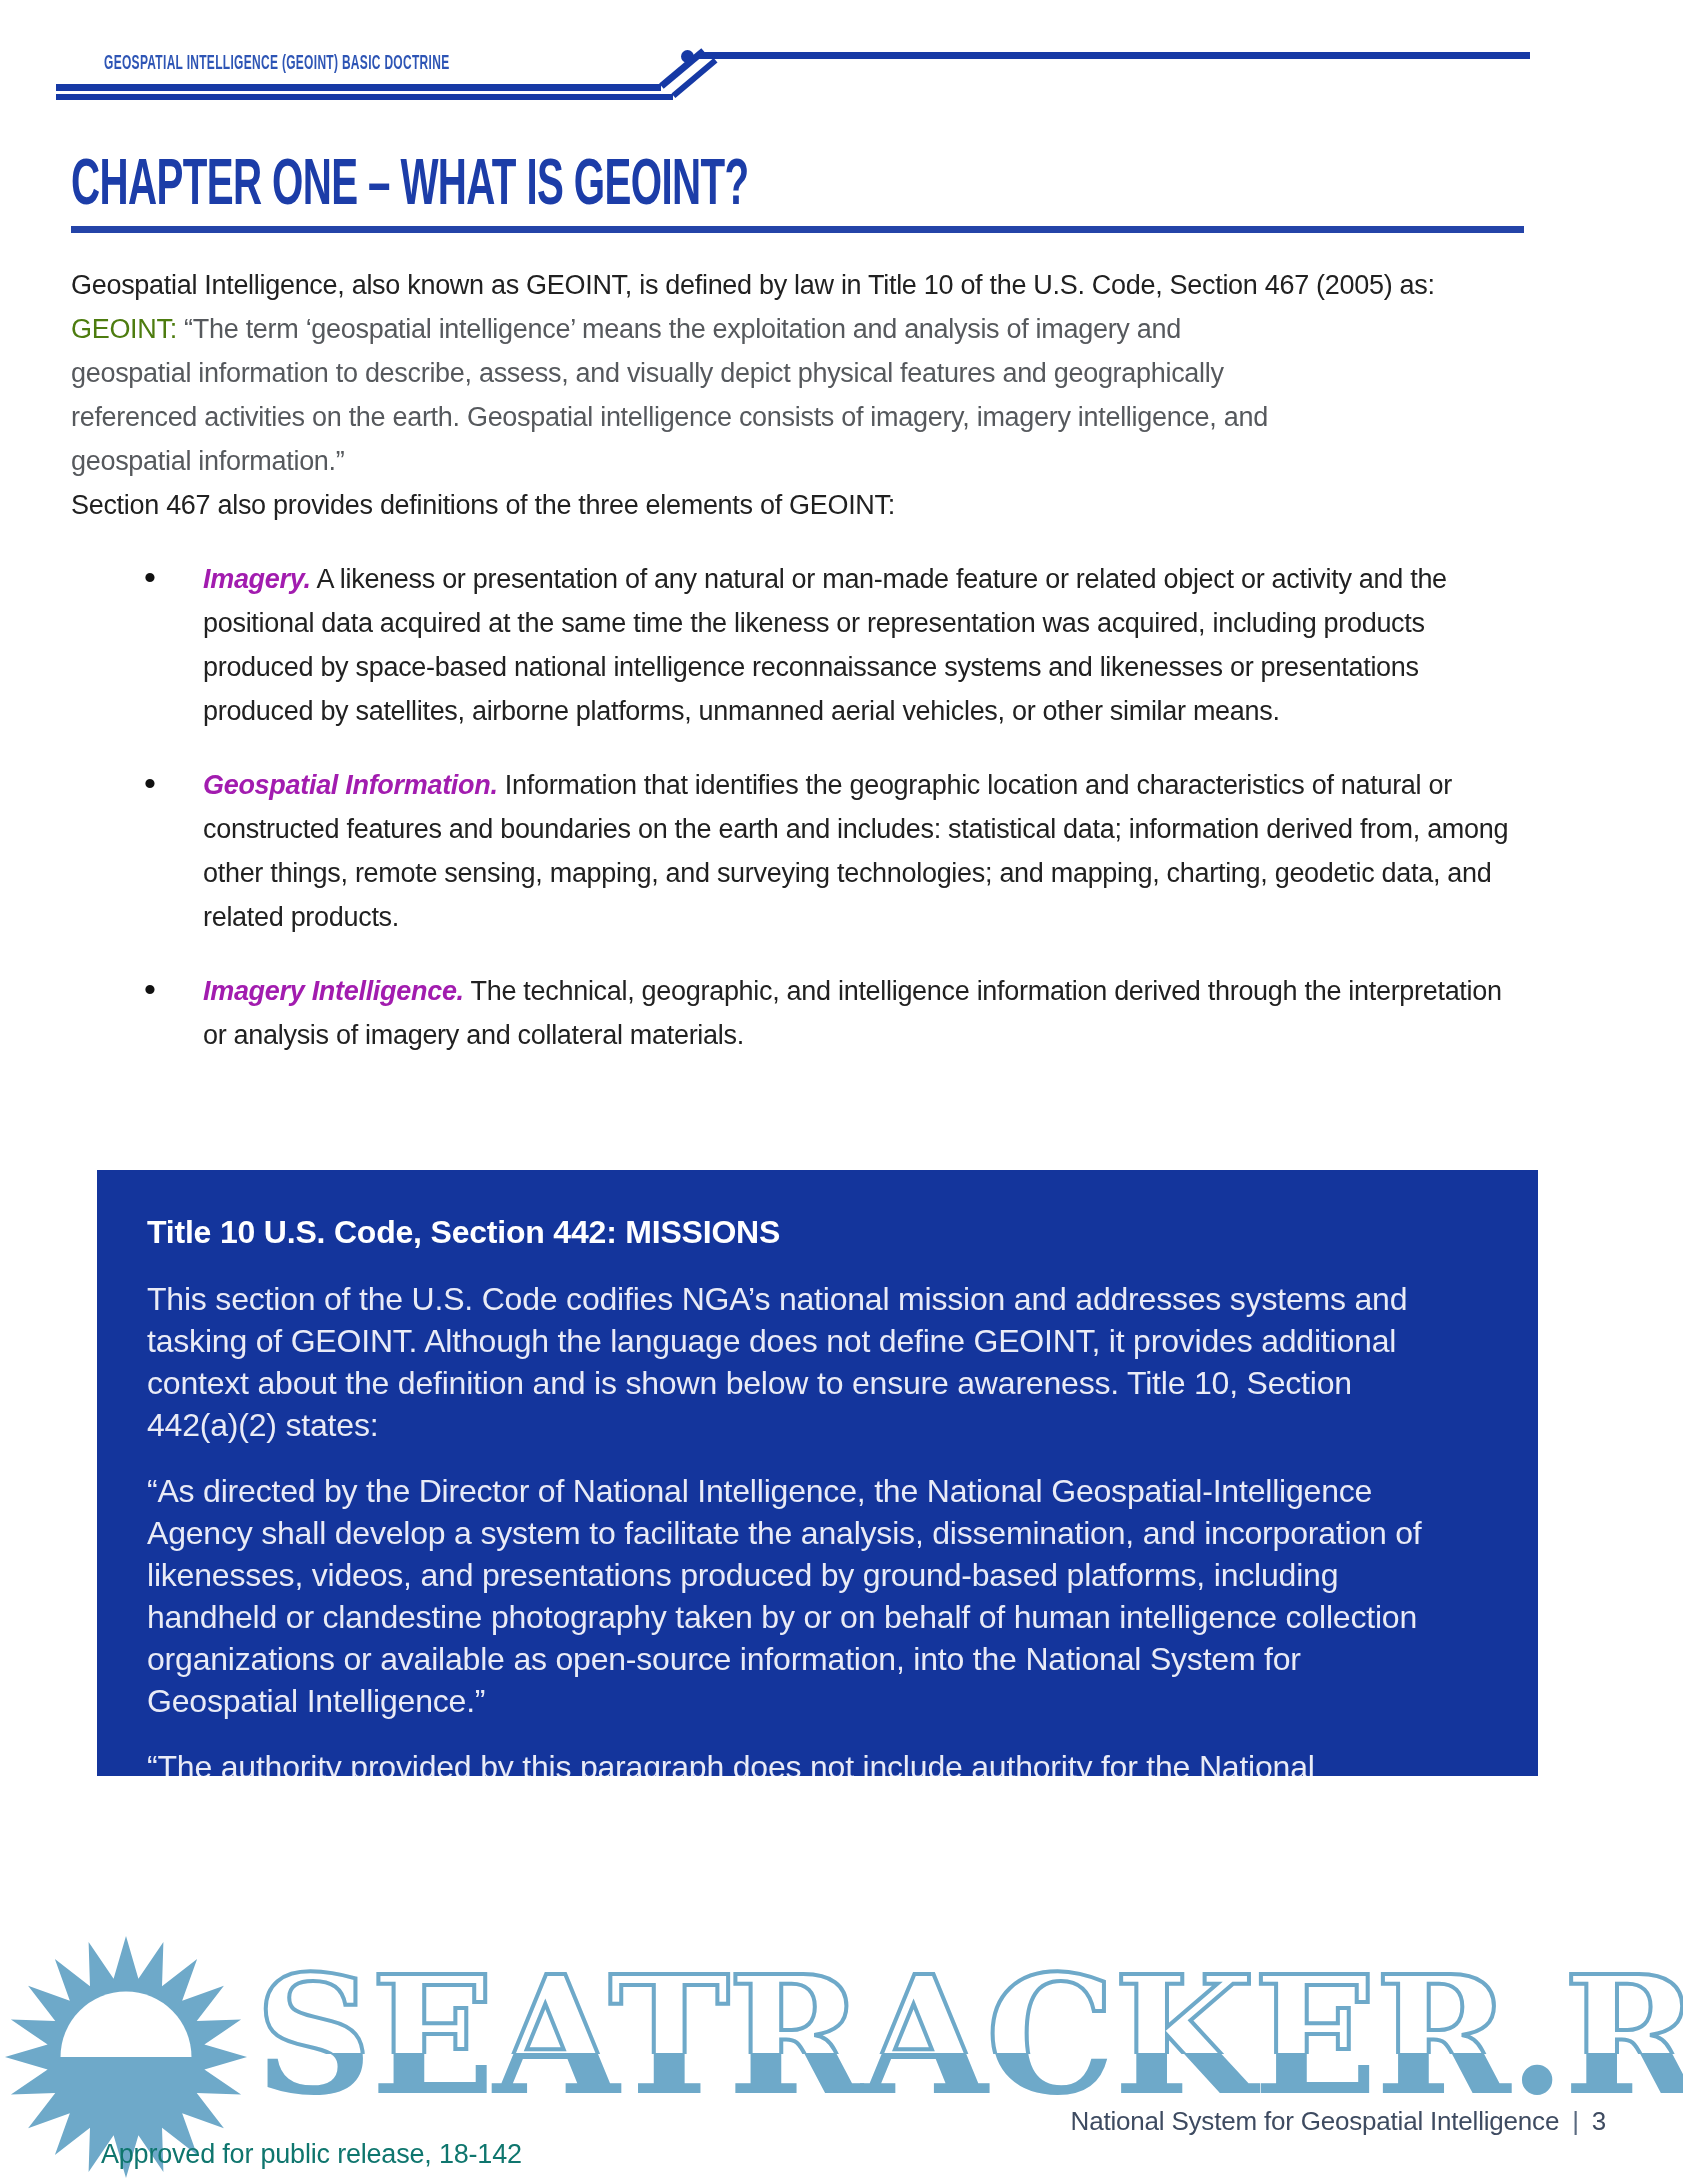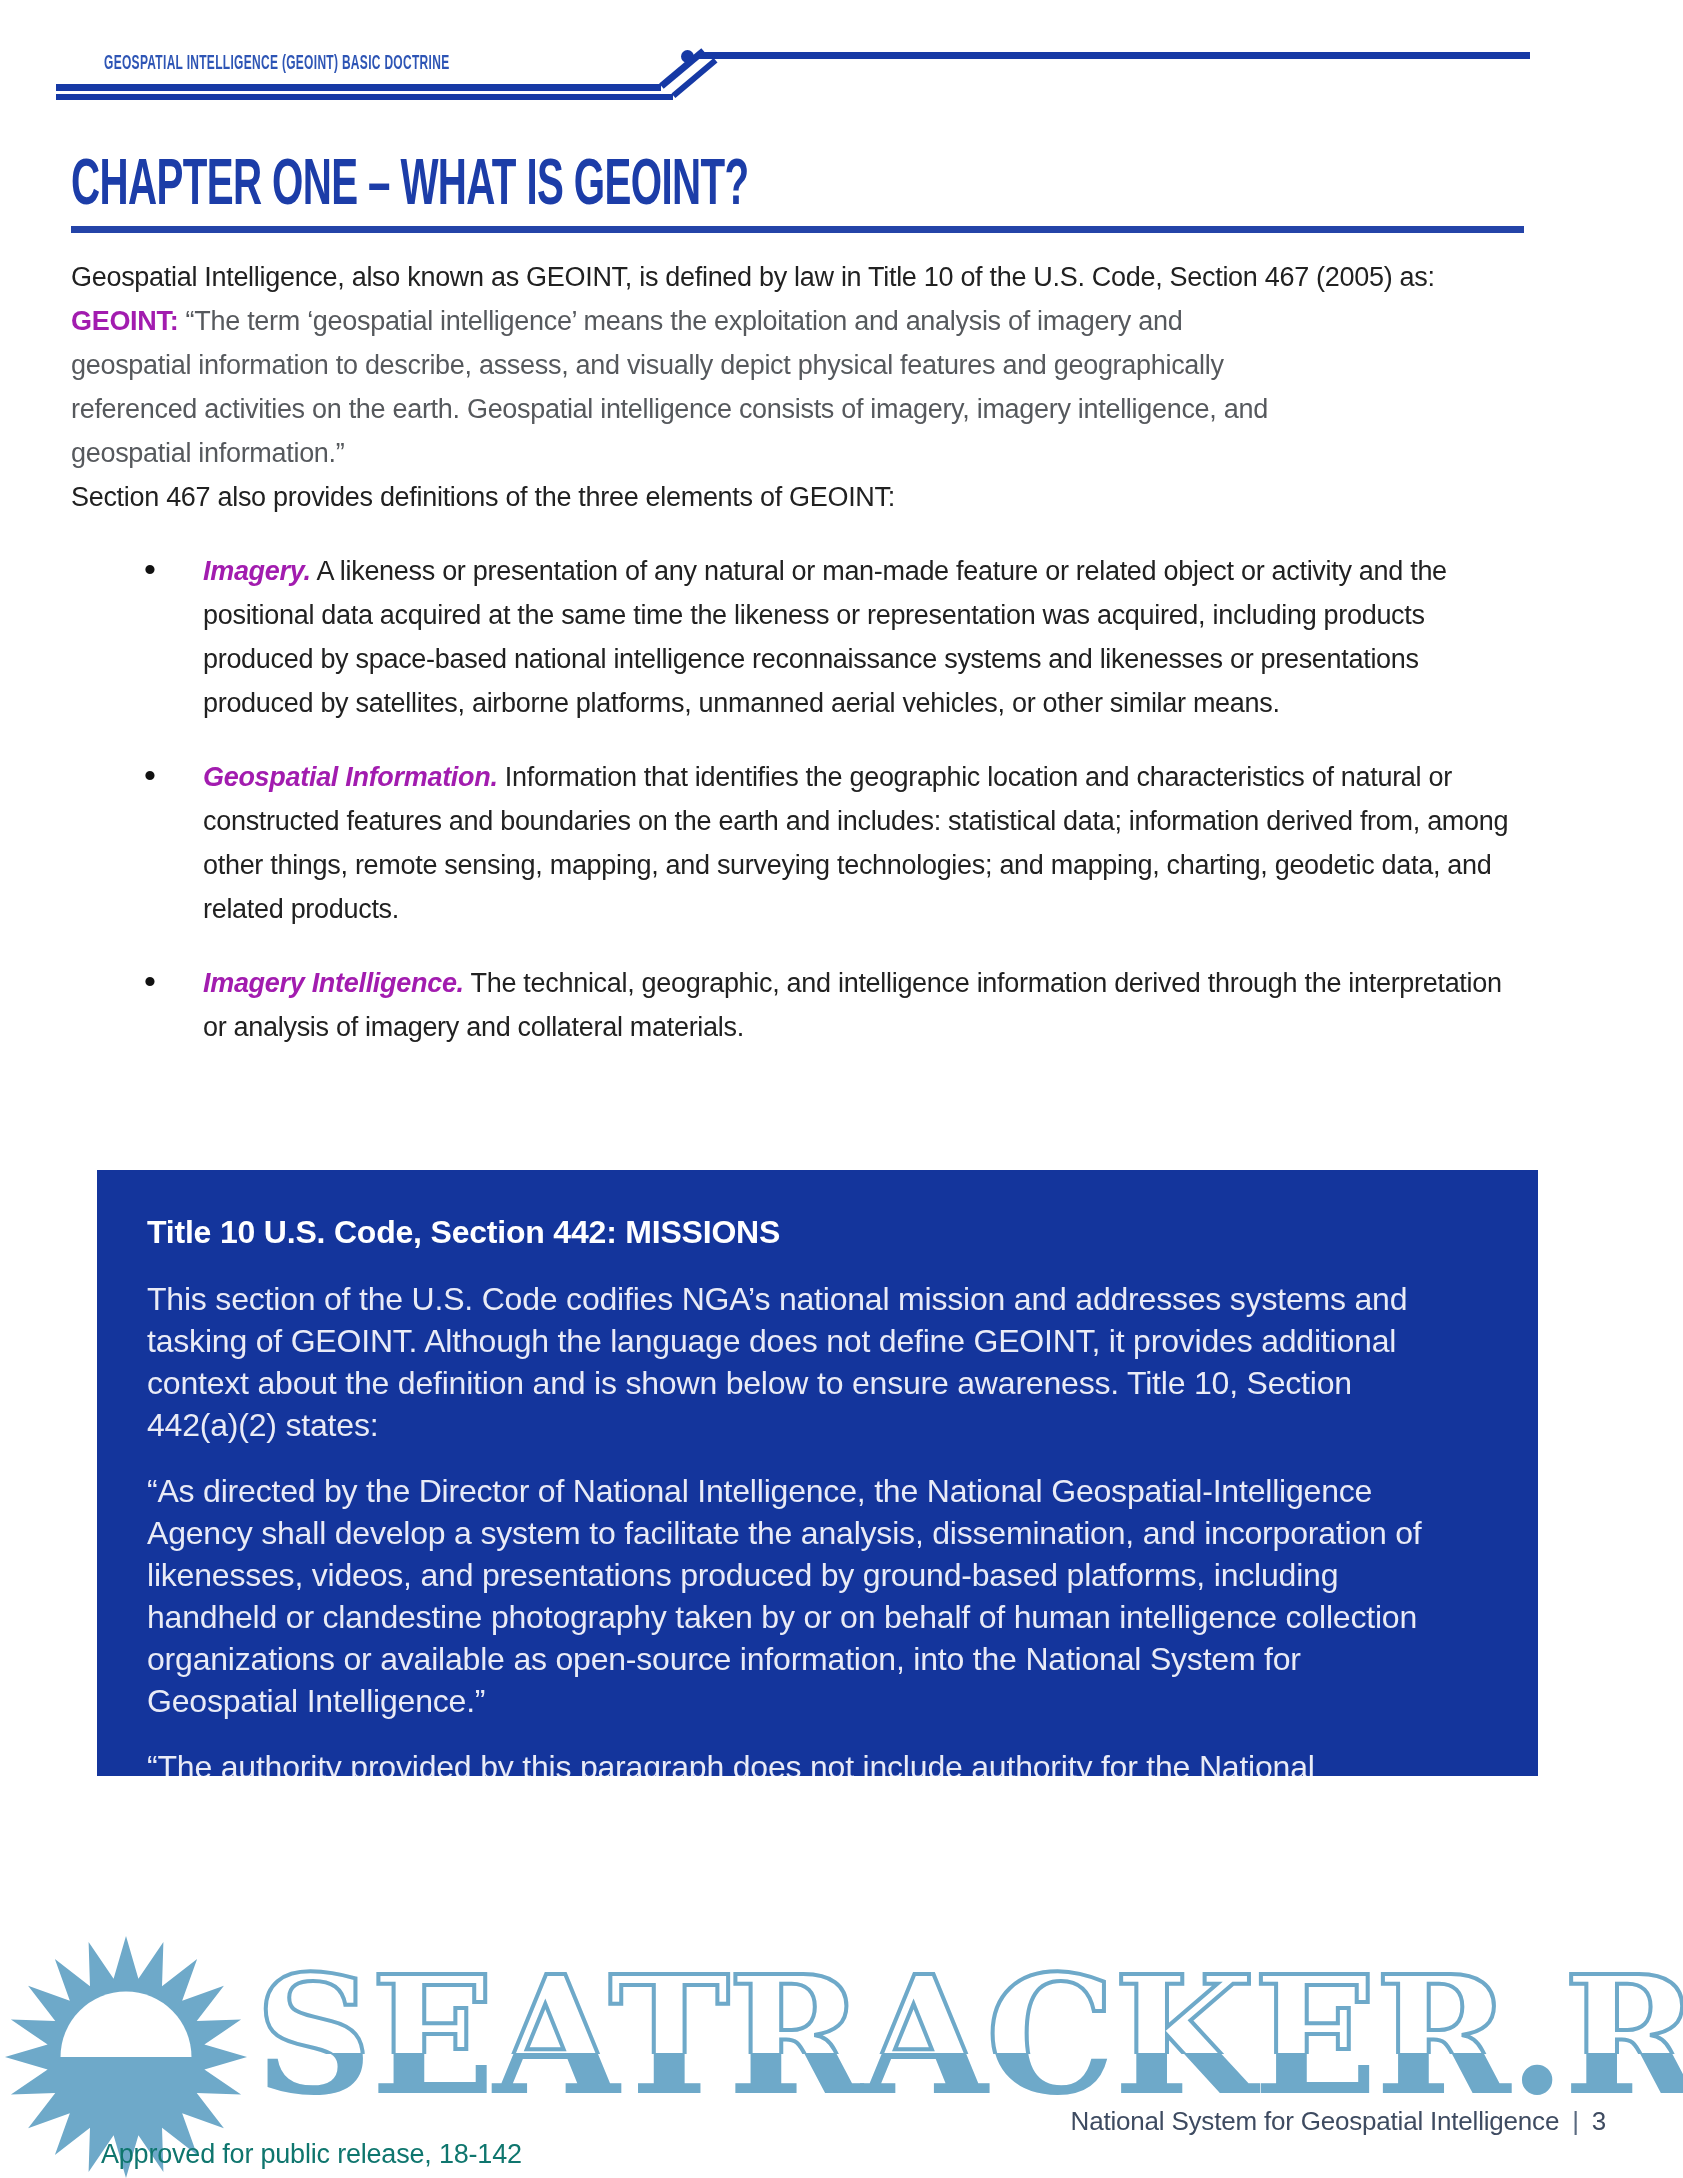--- a/index.html
+++ b/index.html
@@ -18,26 +18,26 @@
   .hdr-diag-b{left:667px;top:75px;width:55px;height:6px;transform:rotate(-40deg);}
   .hdr-dot{position:absolute;left:681px;top:50px;width:13px;height:13px;border-radius:50%;background:#1639a5;}
 
   
   .chapter-title{position:absolute;left:71px;top:149px;margin:0;font-size:65px;line-height:65px;
                  font-weight:bold;color:#1c3da8;letter-spacing:-1px;transform:scaleX(.62);
                  transform-origin:left top;white-space:nowrap;}
   .title-rule{position:absolute;left:71px;top:226px;width:1453px;height:7px;background:#2444a8;}
 
   
-  .content{position:absolute;left:71px;top:255px;width:1447px;font-size:27px;line-height:44px;
+  .content{position:absolute;left:71px;top:263px;width:1447px;font-size:27px;line-height:44px;
            letter-spacing:-0.3px;}
   .content p{margin:0;}
   .intro{margin-bottom:40px;}
   .quote{margin:0 0 36px 127px;width:1220px;color:#56595d;}
-  .quote .lead{font-weight:bold;color:#a21caf;}
+  .quote .lead{font-weight:normal;color:#4d7c0f;}
   .section-intro{margin-bottom:10px;}
   .defs{list-style:none;margin:0;padding:0;}
   .defs li{position:relative;padding-left:132px;margin-top:30px;}
   .defs li::before{content:"\2022";position:absolute;left:73px;top:-2px;font-size:34px;color:#111;}
   .defs .lead{font-weight:bold;color:#a21caf;font-style:italic;}
   .bullet-note{margin-top:32px;}
 
   
   .mission-box{position:absolute;left:97px;top:1170px;width:1441px;height:606px;background:#14359c;
                box-sizing:border-box;padding:42px 95px 0 50px;overflow:hidden;}

